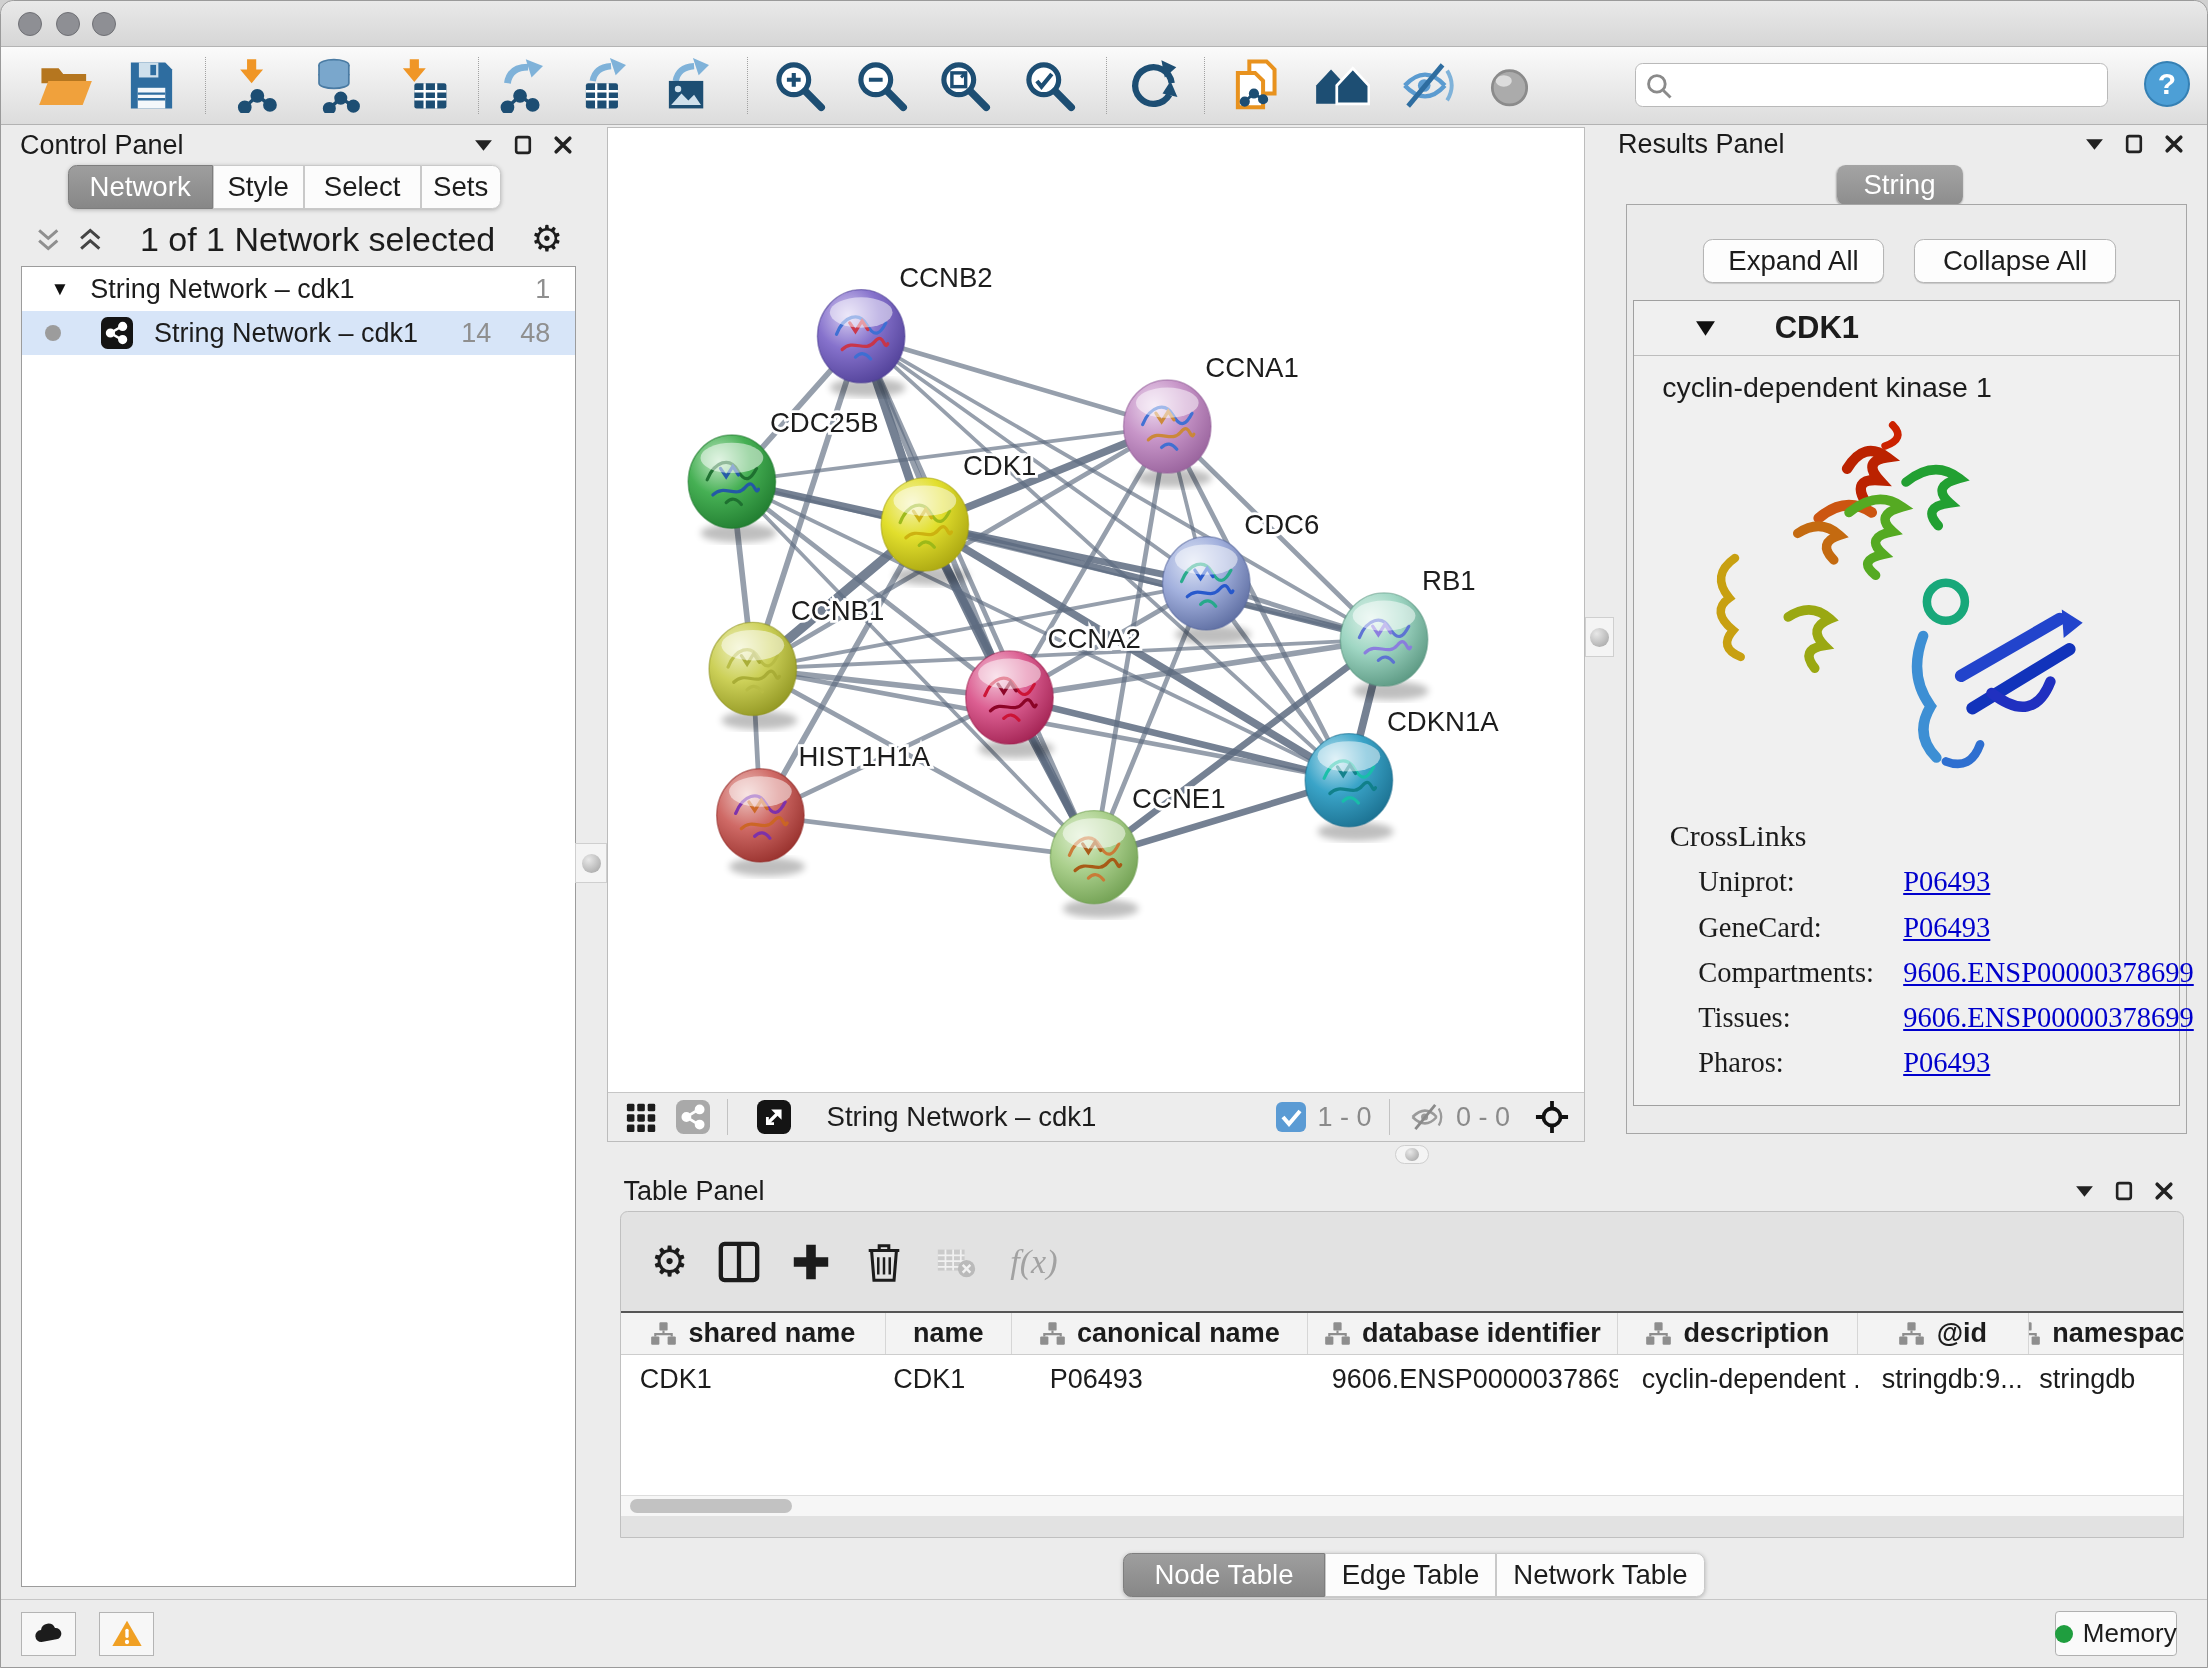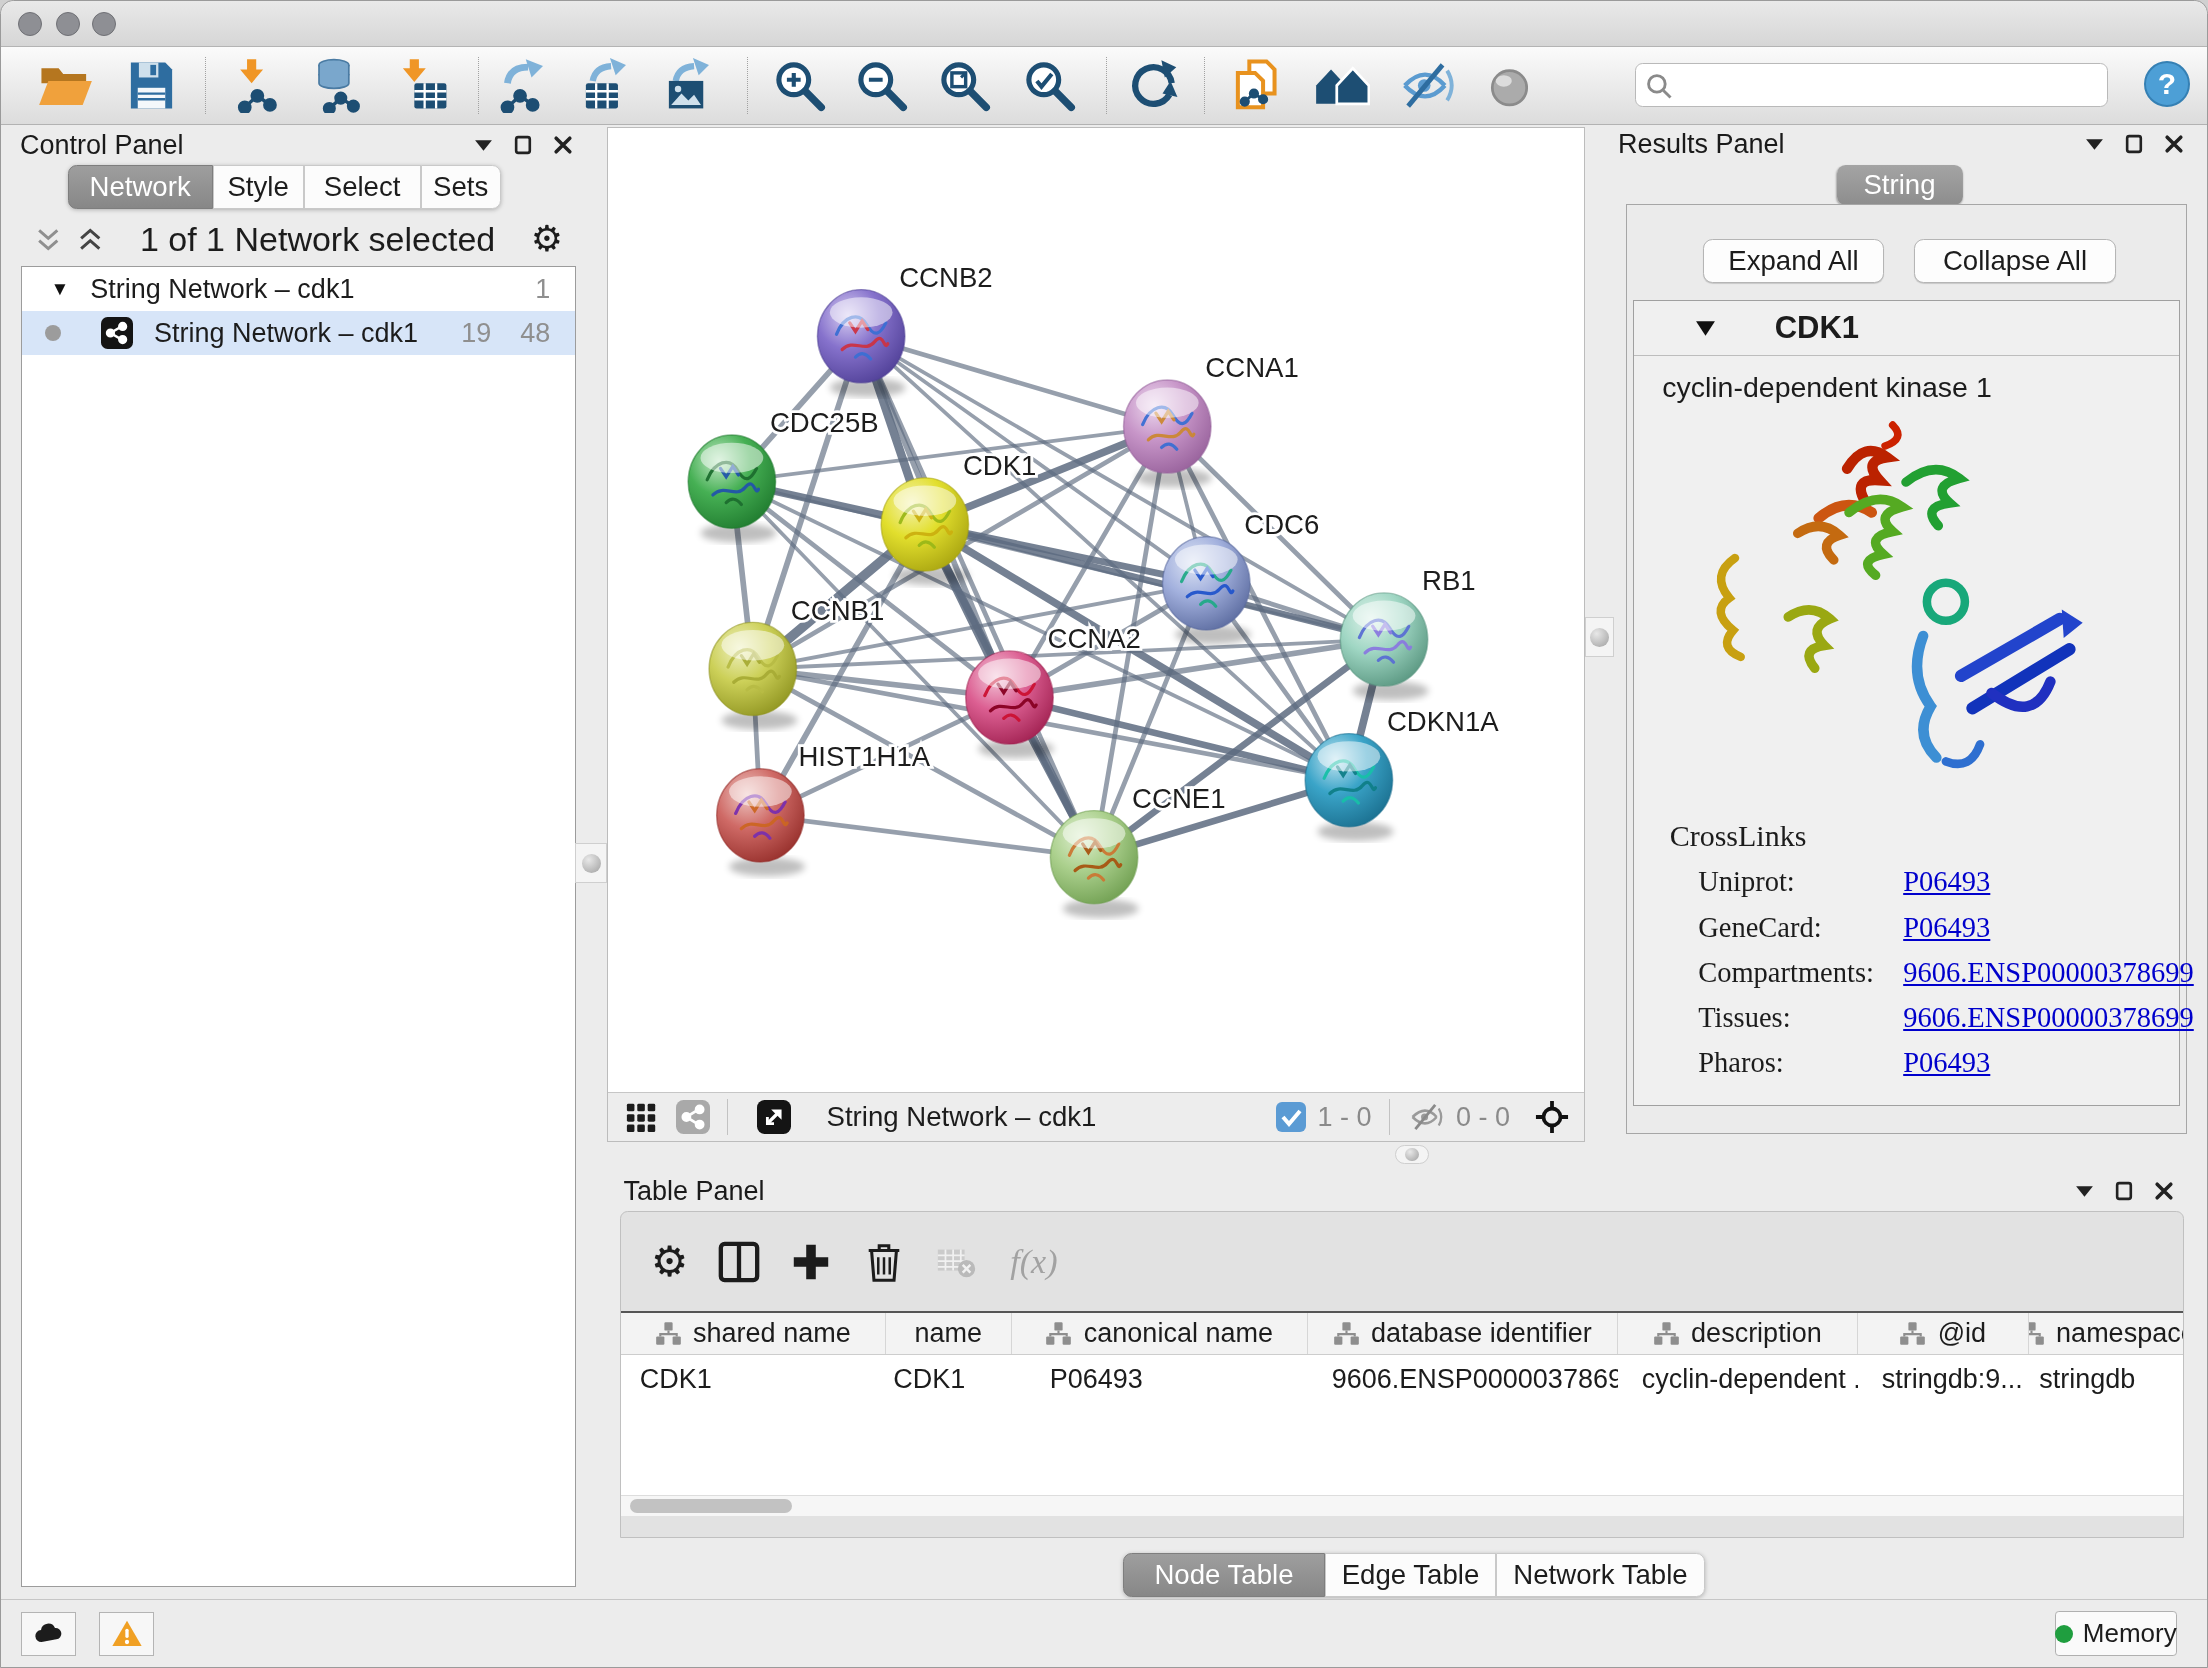--- a/index.html
+++ b/index.html
@@ -100,21 +100,21 @@
   .tp-toolbar{position:absolute;left:0;top:0;height:99px;display:flex;align-items:center;}
   .tpi{width:44px;height:44px;margin-left:28.5px;cursor:pointer;flex:none;}
   .tpi svg{width:100%;height:100%;display:block;}
   .tp-gear{font-size:42px;margin-left:30px;font-family:"DejaVu Sans",sans-serif;cursor:pointer;}
   .fx{font-family:"Liberation Serif",serif;font-style:italic;font-size:34px;color:#a2a2a2;
     margin-left:32px;}
   .tp-table{position:absolute;left:0;right:0;top:99px;bottom:21px;background:#fff;
     border-top:2.9px solid #555;overflow:hidden;}
   .thead{display:flex;height:42px;background:#f3f3f3;border-bottom:1px solid #cdcdcd;}
   .th{display:flex;align-items:center;justify-content:center;font-size:27px;gap:11.4px;
-    border-right:1px solid #d6d6d6;overflow:hidden;white-space:nowrap;flex:none;}
+    border-right:1px solid #d6d6d6;overflow:hidden;white-space:nowrap;flex:none;font-weight:bold;}
   .th svg{width:27px;height:27px;flex:none;}
   .trow{display:flex;height:48px;background:#fff;}
   .td{display:flex;align-items:center;font-size:27px;overflow:hidden;white-space:nowrap;flex:none;}
   .hscroll{position:absolute;left:0;right:0;bottom:0;height:21px;background:#f6f6f6;
     border-top:1px solid #ddd;}
   .hthumb{position:absolute;left:9.5px;top:2.9px;width:162px;height:14.3px;background:#c2c2c2;
     border-radius:7.6px;cursor:pointer;}
   .table-tabs{left:1122px;top:1552px;position:absolute;}
   
   .statusbar{position:absolute;left:0;bottom:0;width:100%;height:68px;background:#ececec;
@@ -355,21 +355,21 @@
         <svg class="tree-appicon" viewBox="0 0 34 34">
             <rect width="34" height="34" rx="7" fill="#141414"></rect>
             <g stroke="#fff" stroke-width="2.6" fill="#fff">
               <path d="M10 17l12-7M10 17l12 7" fill="none"></path>
               <circle cx="10" cy="17" r="3.6"></circle>
               <circle cx="23" cy="10" r="3.6"></circle>
               <circle cx="23" cy="24" r="3.6"></circle>
             </g>
           </svg>
         <span class="tree-label">String Network – cdk1</span>
-        <span class="tree-count" style="right:84px">19</span>
+        <span class="tree-count" style="right:84px">14</span>
         <span class="tree-count" style="right:25px">48</span>
       </div>
     </div>
   </div>
 
   <div class="network-panel">
     <svg id="net-svg" viewBox="0 0 1026 1014">
         <defs>
           <filter id="softblur">
             <feGaussianBlur stdDeviation="4"></feGaussianBlur>

